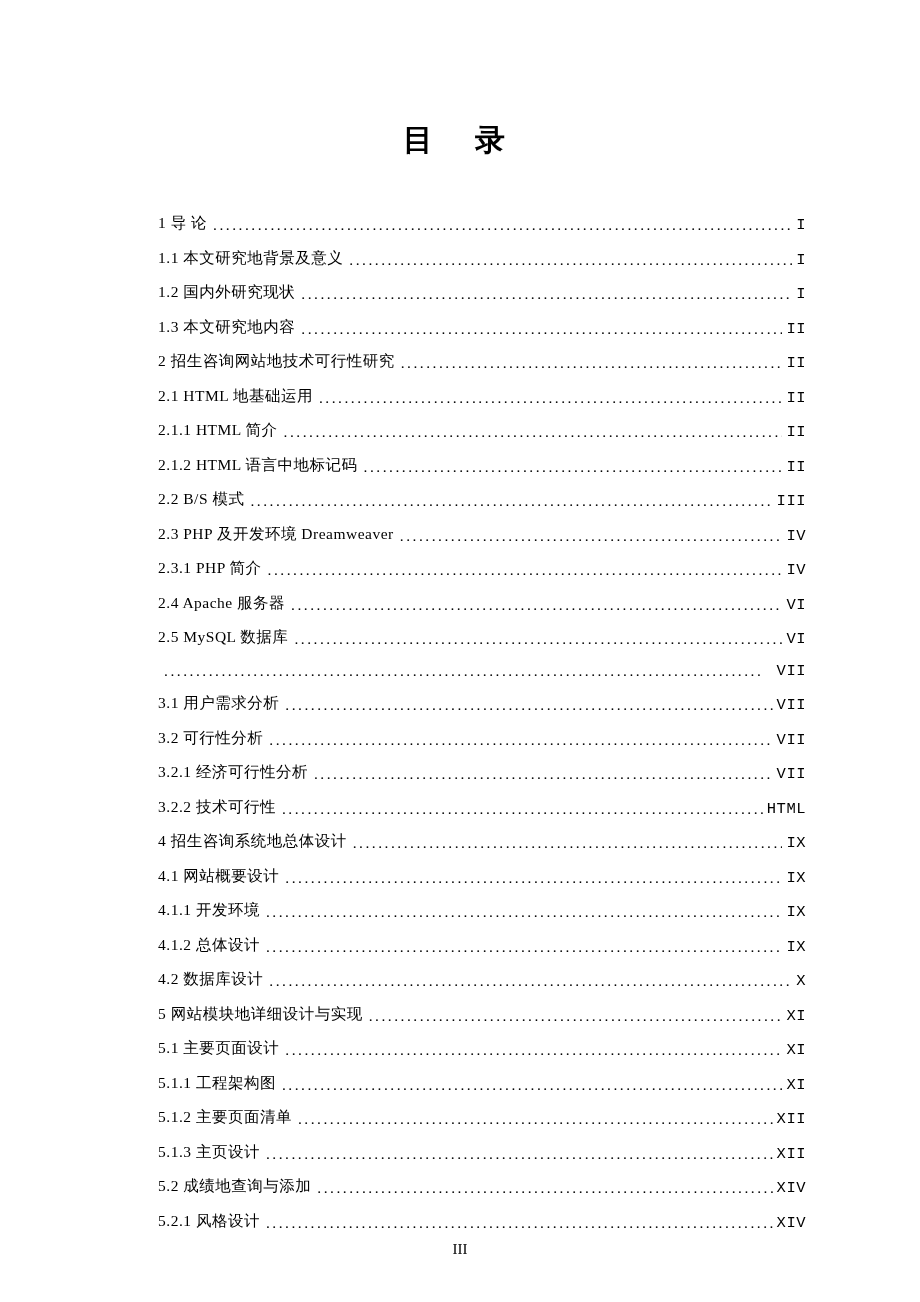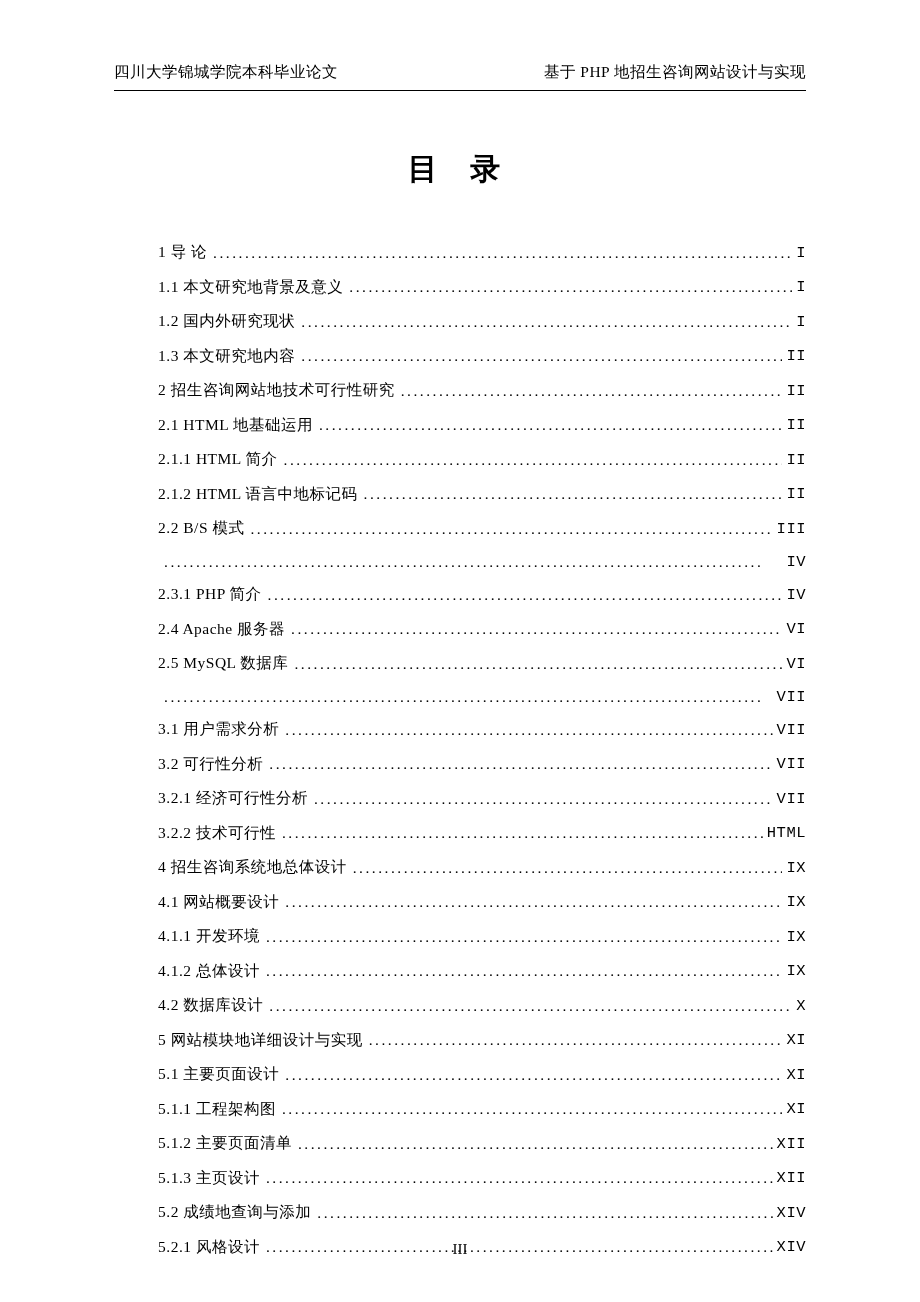--- a/index.html
+++ b/index.html
@@ -33,29 +33,29 @@
     }
     .header-right {
       letter-spacing: 0.5px;
     }
     .title {
       text-align: center;
       font-size: 30px;
       font-weight: bold;
       margin-top: 58px;
       letter-spacing: 12px;
-      font-family: Liberation Sans, sans-serif;
+      font-family: Liberation Mono, monospace;
     }
     .toc {
       margin: 52px 114px 0 158px;
       font-size: 15.5px;
     }
     .toc-row {
       display: flex;
-      align-items: center;
+      align-items: flex-end;
       margin-bottom: 13.5px;
       white-space: nowrap;
     }
     .toc-label {
       flex-shrink: 0;
       letter-spacing: 0.5px;
     }
     .toc-dots {
       flex: 1;
       overflow: hidden;
@@ -77,24 +77,20 @@
       width: 100%;
       text-align: center;
       font-size: 15px;
       font-family: "Times New Roman", serif;
     }
   </style>
 </head>
 <body>
 
 <div class="page">
-  <div class="header-wrap">
-    <span class="header-left">四川大学锦城学院本科毕业论文</span>
-    <span class="header-right">基于 PHP 地招生咨询网站设计与实现</span>
-  </div>
 
   <div class="title">目  录</div>
 
   <div class="toc" id="toc">
       <div class="toc-row">
         <span class="toc-label">1 导 论 </span>
         <span class="toc-dots"></span>
         <span class="toc-page">I</span>
       </div>
       <div class="toc-row">
@@ -131,20 +127,21 @@
         <span class="toc-label">2.1.2 HTML 语言中地标记码</span>
         <span class="toc-dots"></span>
         <span class="toc-page">II</span>
       </div>
       <div class="toc-row">
         <span class="toc-label">2.2 B/S 模式</span>
         <span class="toc-dots"></span>
         <span class="toc-page">III</span>
       </div>
       <div class="toc-row">
+        <span class="toc-label">2.3 PHP 及开发环境 Dreamweaver </span>
         <span class="toc-dots"></span>
         <span class="toc-page">IV</span>
       </div>
       <div class="toc-row">
         <span class="toc-label">2.3.1 PHP 简介</span>
         <span class="toc-dots"></span>
         <span class="toc-page">IV</span>
       </div>
       <div class="toc-row">
         <span class="toc-label">2.4 Apache 服务器</span>

